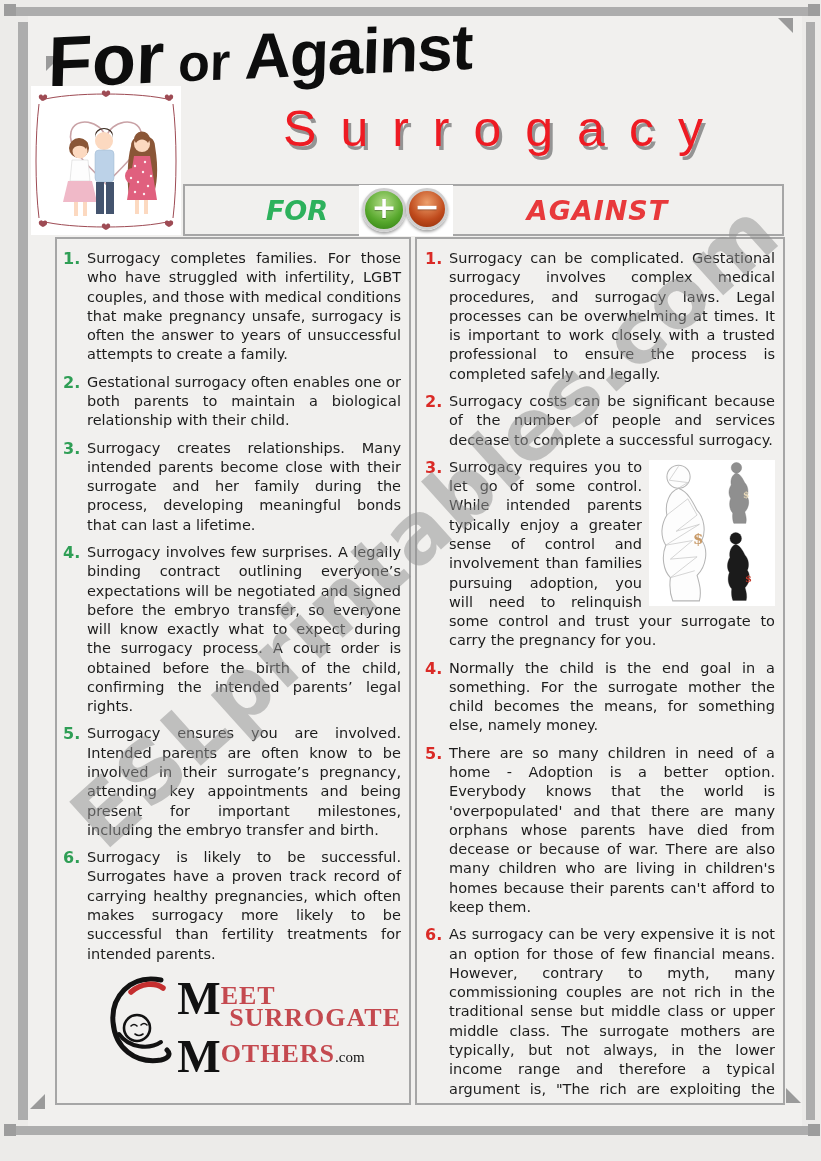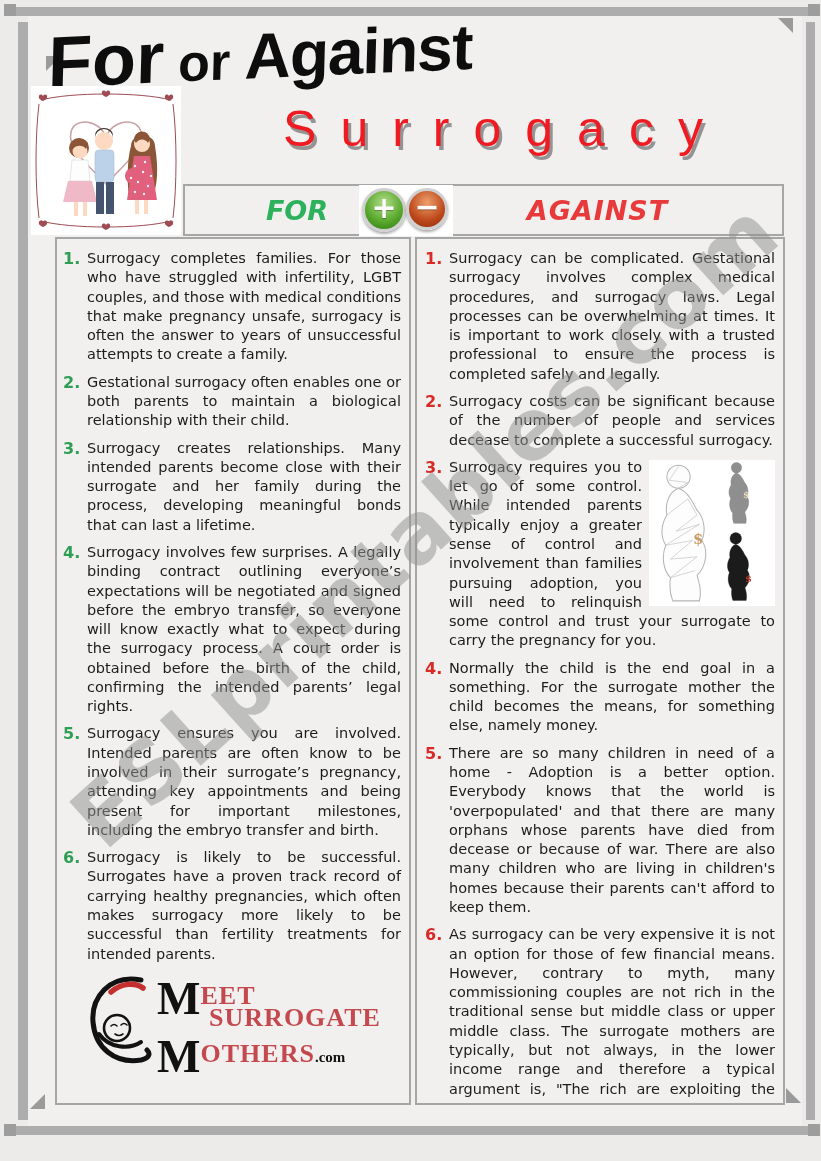--- a/index.html
+++ b/index.html
@@ -55,27 +55,27 @@
   .col.for-col{left:27px;width:356px;}
   .col.against-col{left:387px;width:370px;padding-left:8px;}
   .item{display:flex;margin-bottom:8px;}
   .num{flex:0 0 24px;font-weight:bold;font-size:16px;padding-top:0;}
   .green .num{color:#2f9e55;}
   .red .num{color:#da2a26;}
   .txt{flex:1;font-size:14.5px;line-height:1.33;color:#1c1c1c;text-align:justify;}
   
   .mesh-fig{float:right;width:126px;height:146px;background:#fff;margin:2px 0 4px 7px;}
   
-  .logo{margin-top:8px;display:flex;align-items:center;justify-content:center;}
+  .logo{margin-top:8px;display:flex;align-items:center;justify-content:flex-end;}
   .logo-text{font-family:"Liberation Serif",serif;line-height:1;margin-left:-4px;}
   .logo-line{height:29px;white-space:nowrap;}
   .bigM{font-size:46px;font-weight:bold;color:#111;vertical-align:-10px;}
   .logo-red{font-size:26px;font-weight:bold;color:#c4494f;letter-spacing:1px;}
   .logo-line2{margin-left:52px;}
-  .logo-com{font-size:15px;font-weight:bold;color:#111;}
+  .logo-com{font-size:15px;font-weight:normal;color:#111;}
   
   .watermark{position:absolute;left:85px;top:782px;z-index:6;pointer-events:none;
              font-family:"DejaVu Sans",sans-serif;font-weight:bold;font-size:84px;
              color:rgba(145,145,145,.52);white-space:nowrap;letter-spacing:2px;
              transform-origin:0 50%;transform:rotate(-42deg);}
 </style>
 </head>
 <body>
 
 <div class="stage">

